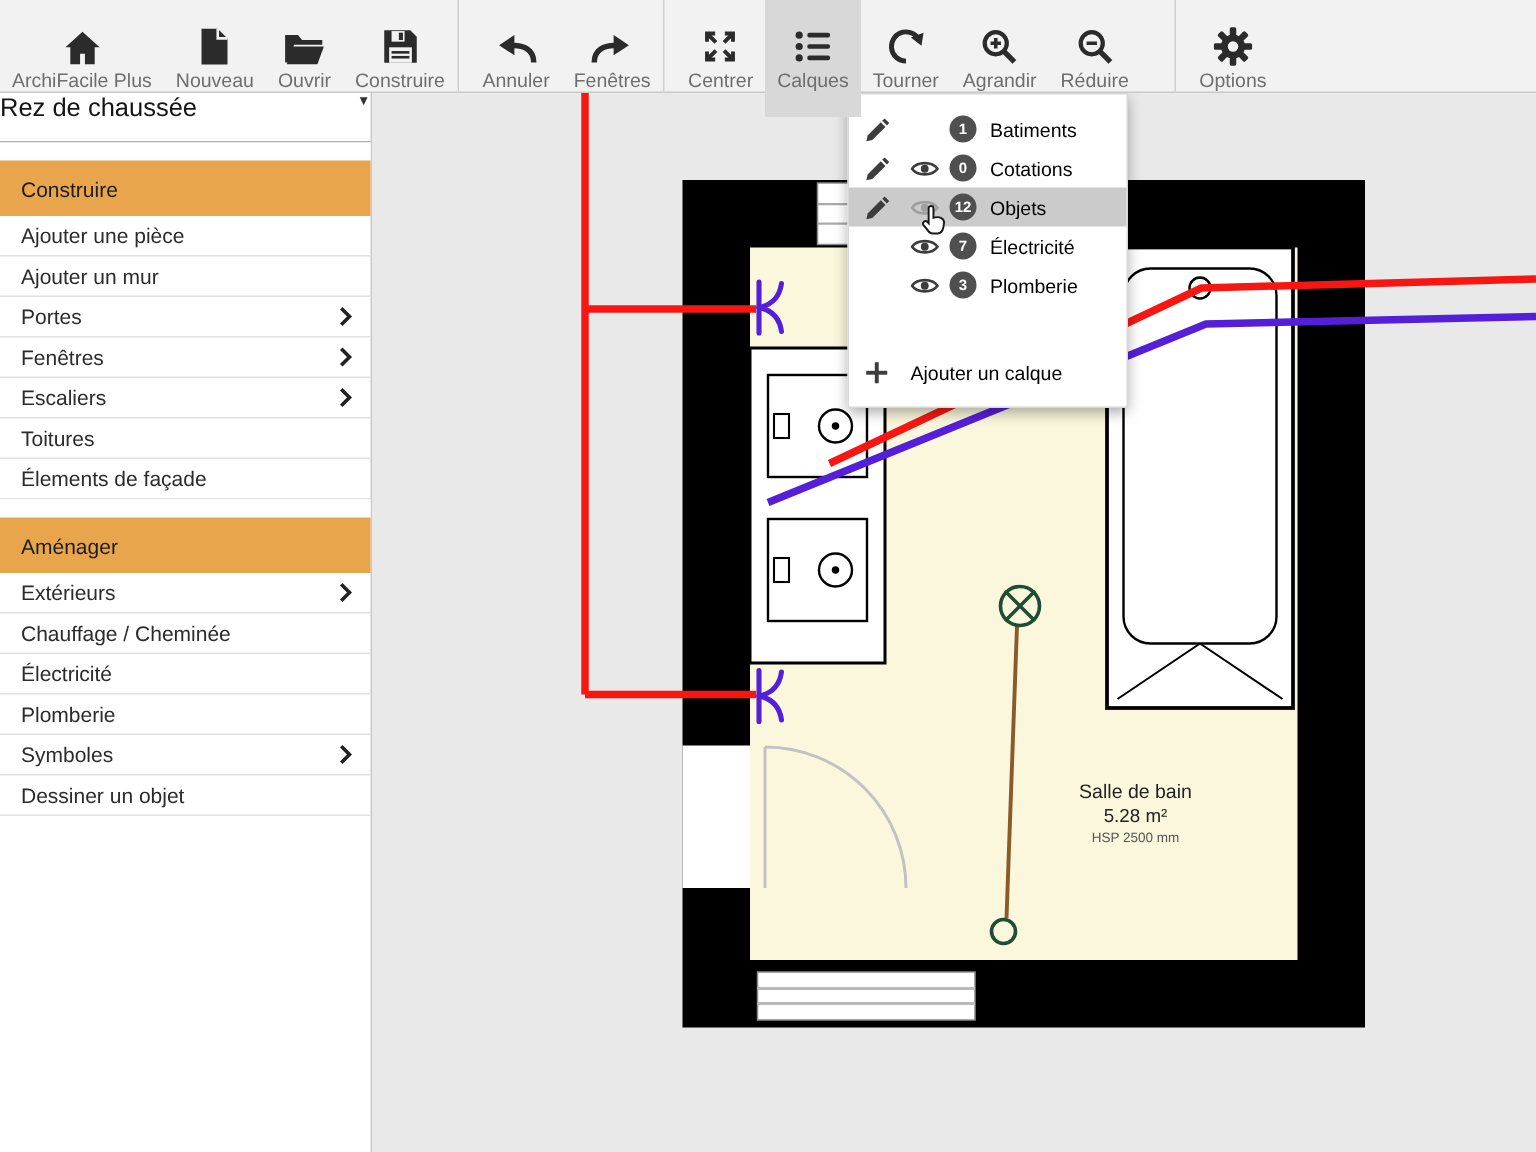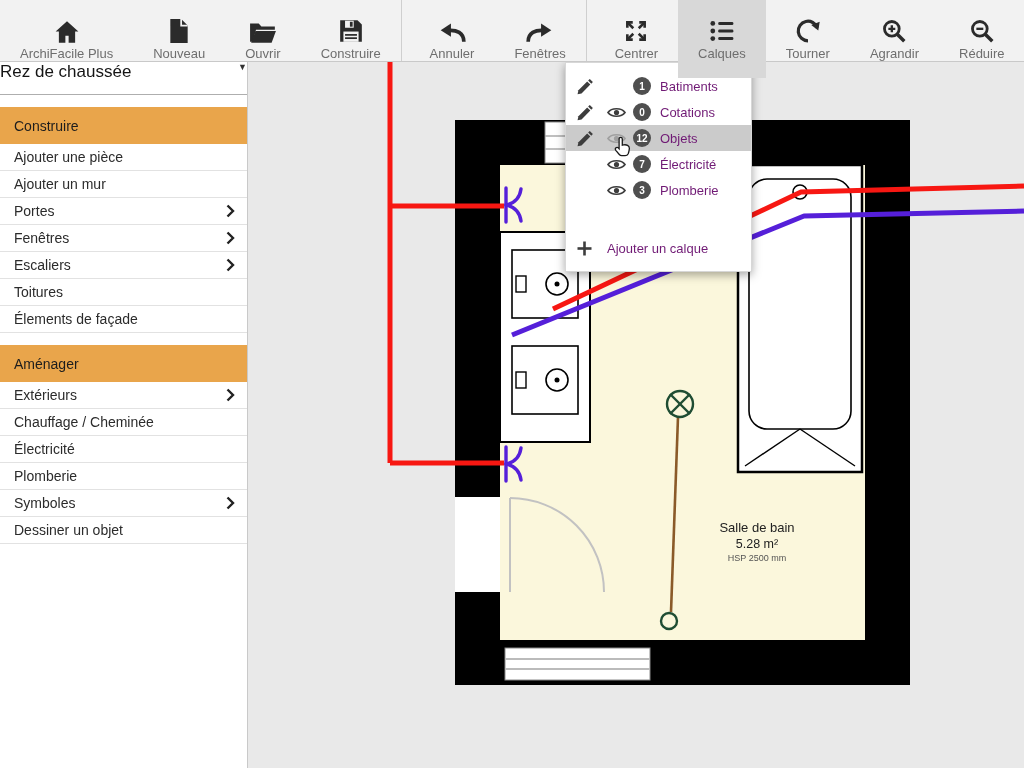--- a/index.html
+++ b/index.html
@@ -7,21 +7,21 @@
     font-family:"Liberation Sans",sans-serif}
   .app{position:relative;width:1024px;height:768px;overflow:hidden}
 
   
   .toolbar{position:absolute;top:0;left:0;width:1024px;height:62px;background:#f2f2f2;
     border-bottom:1px solid #c9c9c9;display:flex;z-index:30}
   .tgroup{display:flex;height:100%}
   .tgroup.sep{border-left:1px solid #cfcfcf;margin-left:0;padding-left:8px}
   .tgroup.last{margin-left:22px}
   .titem{display:flex;flex-direction:column;align-items:center;justify-content:center;
-    gap:2px;padding:0 20px;height:78px;cursor:pointer}
+    gap:2px;padding:0 8px;height:78px;cursor:pointer}
   .titem.active{background:#d8d8d8}
   .ticon{height:27px;display:flex;align-items:flex-end}
   .tlabel{font-size:13px;color:#6e6e6e;white-space:nowrap}
 
   
   .sidebar{position:absolute;top:62px;left:0;width:248px;height:706px;background:#fff;
     border-right:1px solid #c9c9c9;z-index:20}
   .floor-selector{height:33px;display:flex;justify-content:space-between;
     padding:0 0;border-bottom:1px solid #aeaeae;font-size:17px;color:#141414;cursor:pointer}
   .caret{font-size:9px;color:#333}
@@ -42,21 +42,21 @@
     border:1px solid #d7d7d7;box-shadow:0 3px 9px rgba(0,0,0,.35);
     padding:10px 0;z-index:25}
   .lrow{display:flex;align-items:center;height:26px;padding:0 6px 0 11px;cursor:pointer}
   .lrow.highlight{background:#cbcbcb}
   .lpencil{width:30px;display:flex;align-items:center}
   .leye{width:26px;display:flex;align-items:center}
   .hidden-slot{visibility:hidden}
   .lbadge{min-width:18px;height:18px;border-radius:9px;background:#4f4f4f;color:#fff;
     font-size:10px;font-weight:bold;display:flex;align-items:center;justify-content:center;
     margin-right:9px;padding:0 2px}
-  .llabel{font-size:13px;color:#701a75;white-space:nowrap}
+  .llabel{font-size:13px;color:#000000;white-space:nowrap}
   .add-row{display:flex;align-items:center;height:26px;padding:0 11px;margin-top:32px;cursor:pointer}
   .add-row .plus{width:30px;display:flex;align-items:center}
 
   .cursor-hand{position:absolute;top:74px;left:366px;z-index:40;pointer-events:none}
 </style>
 </head>
 <body>
 
 <div class="app">
 

